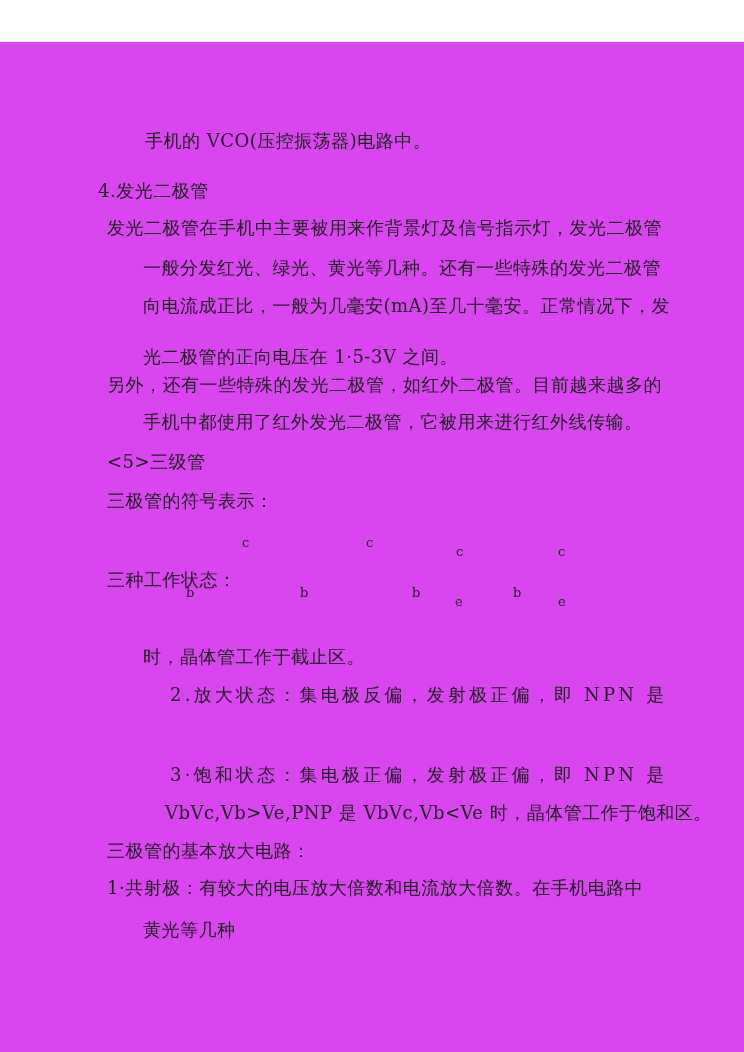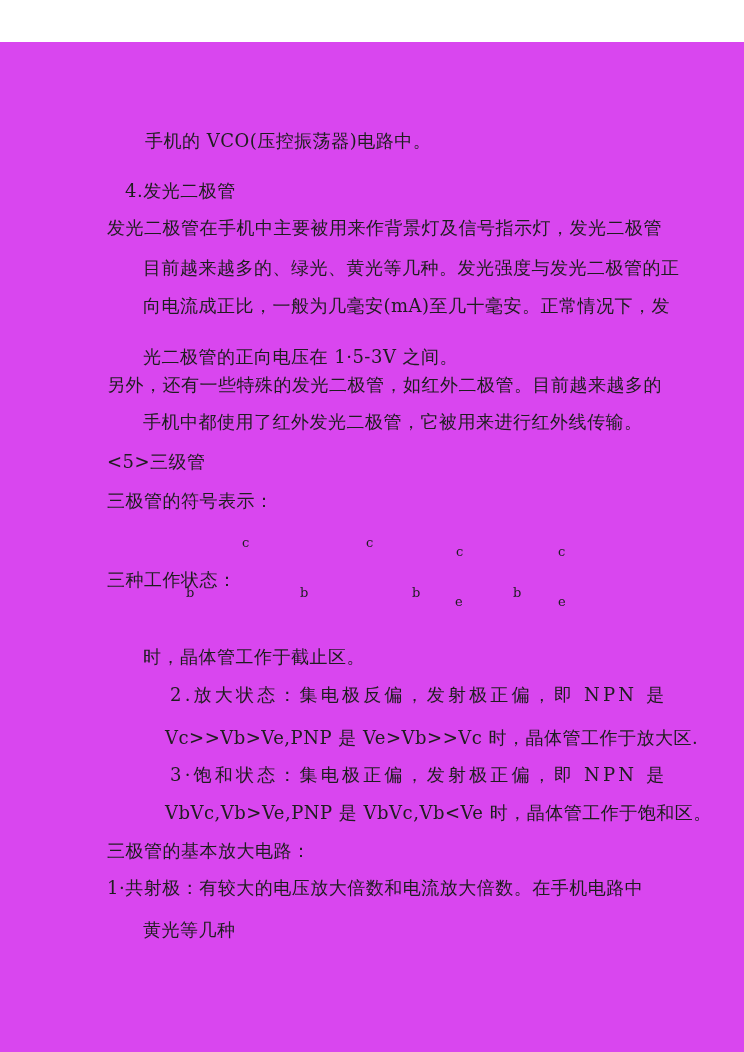--- a/index.html
+++ b/index.html
@@ -34,33 +34,32 @@
     font-family: "DejaVu Serif", "Liberation Serif", serif;
     color: #1e1e1e;
   }
 </style>
 </head>
 <body>
 
 <div class="page">
 
   <div class="line" style="top:88px;  left:145px">手机的 VCO(压控振荡器)电路中。</div>
-  <div class="line" style="top:138px; left:125px">4.发光二极管</div>
+  <div class="line" style="top:138px; left:98px">4.发光二极管</div>
   <div class="line" style="top:175px; left:107px">发光二极管在手机中主要被用来作背景灯及信号指示灯，发光二极管</div>
-  <div class="line" style="top:215px; left:143px">目前越来越多的、绿光、黄光等几种。发光强度与发光二极管的正</div>
+  <div class="line" style="top:215px; left:143px">一般分发红光、绿光、黄光等几种。还有一些特殊的发光二极管</div>
   <div class="line" style="top:253px; left:143px">向电流成正比，一般为几毫安(mA)至几十毫安。正常情况下，发</div>
   <div class="line" style="top:304px; left:143px">光二极管的正向电压在 1·5-3V 之间。</div>
   <div class="line" style="top:369px; left:143px">手机中都使用了红外发光二极管，它被用来进行红外线传输。</div>
   <div class="line" style="top:332px; left:107px">另外，还有一些特殊的发光二极管，如红外二极管。目前越来越多的</div>
   <div class="line" style="top:409px; left:107px">&lt;5&gt;三级管</div>
   <div class="line" style="top:448px; left:107px">三极管的符号表示：</div>
   <div class="line" style="top:527px; left:107px">三种工作状态：</div>
   <div class="line" style="top:604px; left:143px">时，晶体管工作于截止区。</div>
   <div class="line spread" style="top:642px; left:170px">2.放大状态：集电极反偏，发射极正偏，即 NPN 是</div>
-  <div class="line" style="top:685px; left:165px">Vc&gt;&gt;Vb&gt;Ve,PNP 是 Ve&gt;Vb&gt;&gt;Vc 时，晶体管工作于放大区.</div>
   <div class="line spread" style="top:722px; left:170px">3·饱和状态：集电极正偏，发射极正偏，即 NPN 是</div>
   <div class="line" style="top:798px; left:107px">三极管的基本放大电路：</div>
   <div class="line" style="top:760px; left:165px">VbVc,Vb&gt;Ve,PNP 是 VbVc,Vb&lt;Ve 时，晶体管工作于饱和区。</div>
   <div class="line" style="top:835px; left:107px">1·共射极：有较大的电压放大倍数和电流放大倍数。在手机电路中</div>
   <div class="line" style="top:877px; left:143px">黄光等几种</div>
 
   <span class="pin" style="top:494px; left:242px">c</span>
   <span class="pin" style="top:494px; left:366px">c</span>
   <span class="pin" style="top:503px; left:456px">c</span>
   <span class="pin" style="top:503px; left:558px">c</span>

